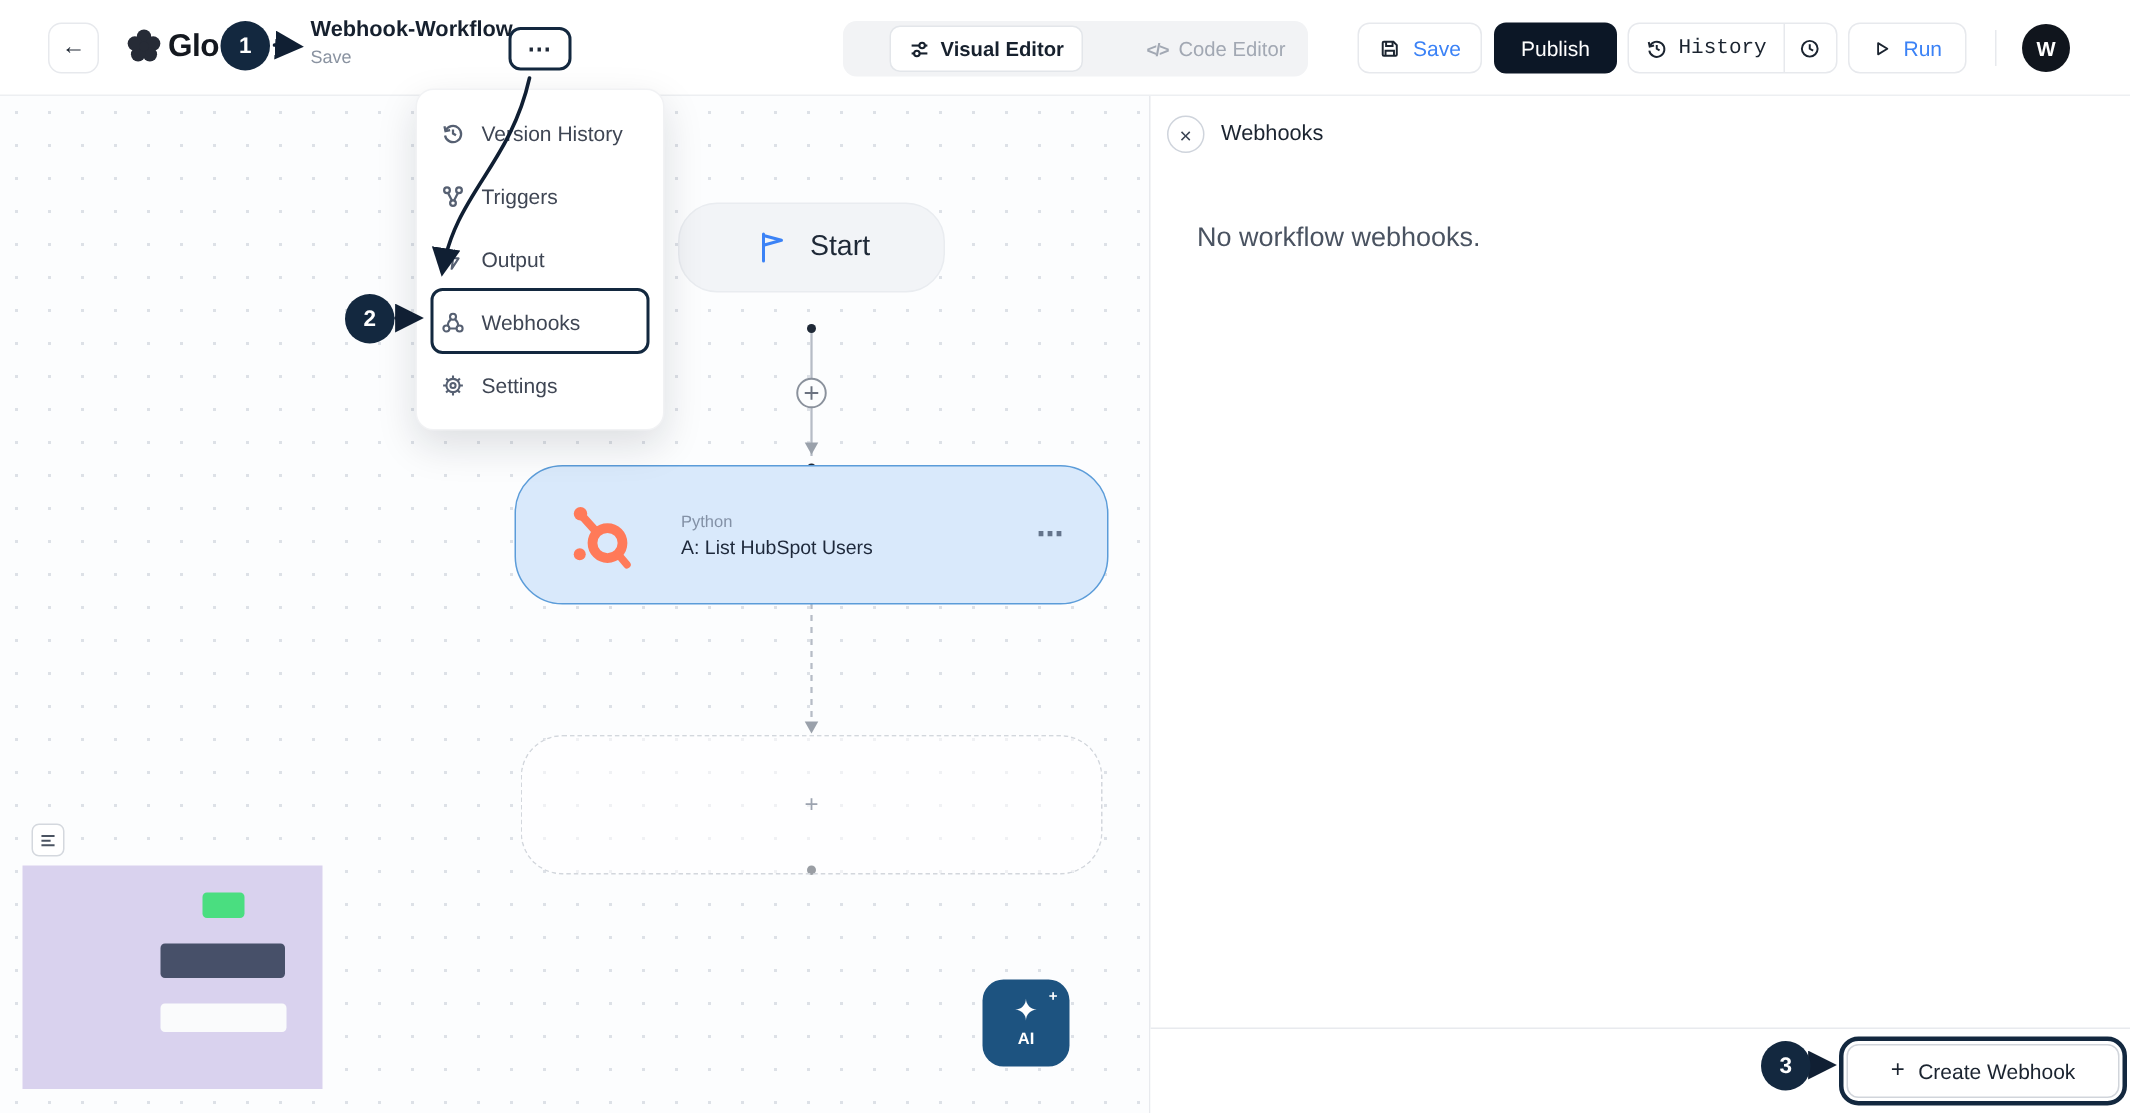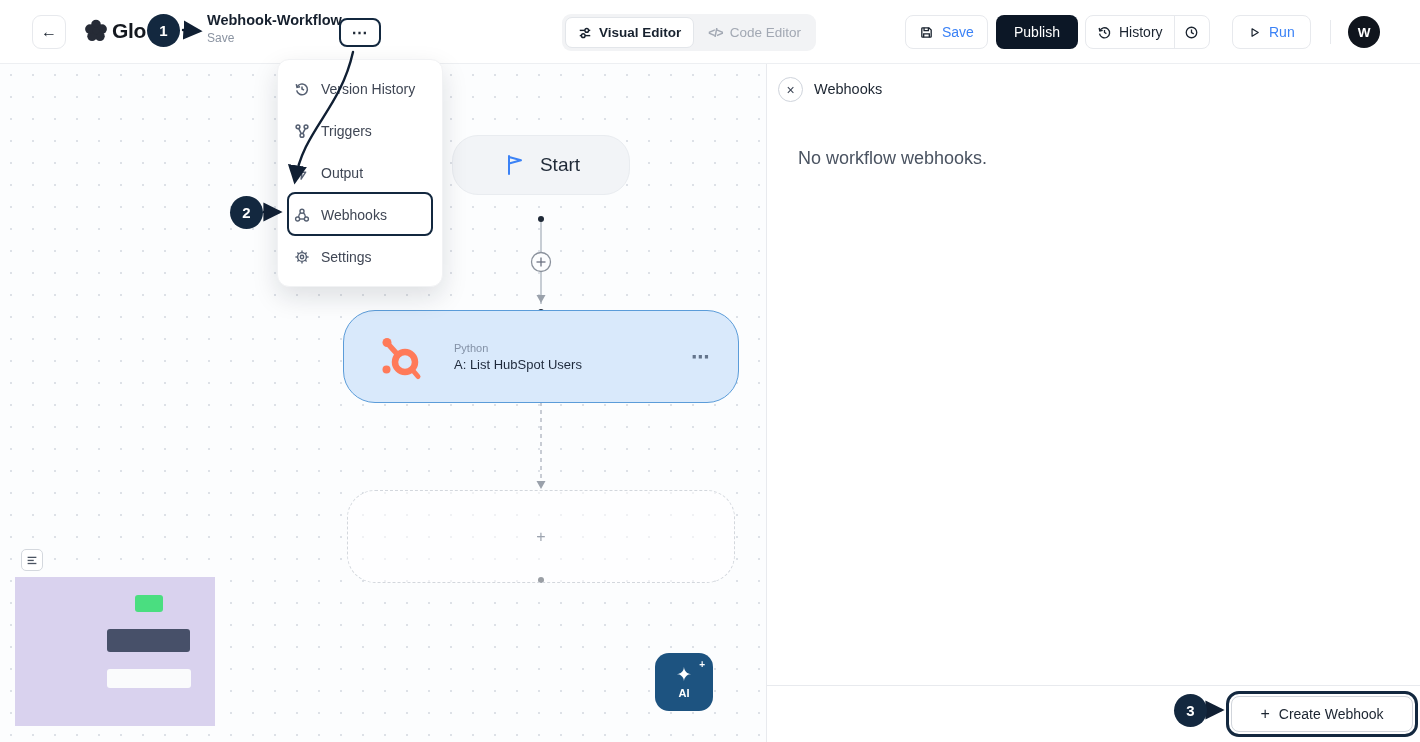--- a/index.html
+++ b/index.html
@@ -22,31 +22,31 @@
   #title-block { position:absolute; left:207px; top:12px; }
   #wf-title { font-size:14.5px; font-weight:700; color:#16202e; }
   #wf-status { font-size:12px; color:#8a93a1; margin-top:3px; }
   #more-btn { position:absolute; left:339px; top:18px; width:42px; height:29px;
     border:2px solid #13283f; border-radius:8px; background:#fff;
     display:flex; align-items:center; justify-content:center;
     font-size:16px; font-weight:700; color:#1f2937; letter-spacing:1px; cursor:pointer; }
   #editor-toggle { position:absolute; left:562px; top:14px; height:37px;
     background:#f2f3f5; border-radius:9px; padding:3px; display:flex; gap:2px; }
   .toggle-seg { display:flex; align-items:center; gap:7px; padding:0 12px;
-    border-radius:7px; font-size:13.5px; cursor:pointer; }
+    border-radius:7px; font-size:13.5px; cursor:pointer;margin-left:28px; }
   #toggle-visual { background:#fff; border:1px solid #e3e6ea; font-weight:700; color:#17212e; }
   #toggle-code { color:#a2a8b3; font-weight:500; }
   #toggle-code .code-glyph { font-size:12px; font-weight:700; letter-spacing:-1px; }
   .actbtn { position:absolute; top:15px; height:34px; display:flex; align-items:center;
     gap:8px; padding:0 13px; border:1px solid #e7e9ed; border-radius:8px;
     background:#fff; font-size:14px; font-weight:500; color:#3b82f6; cursor:pointer; }
   #save-btn { left:905px; }
   #publish-btn { left:996px; border:none; background:#0c1726; color:#fff; padding:0 18px; }
   #history-group { position:absolute; left:1085px; top:15px; height:34px;
-    border:1px solid #e7e9ed; border-radius:8px; display:flex; background:#fff; }
+    border:1px solid #e7e9ed; border-radius:8px; display:flex; background:#fff;font-family:Liberation Mono, monospace; }
   #history-btn { display:flex; align-items:center; gap:7px; padding:0 11px;
     border-right:1px solid #e7e9ed; font-size:14px; font-weight:500; color:#1b2430; cursor:pointer; }
   #clock-btn { width:34px; display:flex; align-items:center; justify-content:center; cursor:pointer; }
   #run-btn { left:1232px; padding:0 15px; }
   #topbar-divider { position:absolute; left:1330px; top:20px; width:1px; height:24px; background:#e7e9ed; }
   #avatar { position:absolute; left:1348px; top:16px; width:32px; height:32px;
     border-radius:50%; background:#10151d; color:#fff; display:flex; align-items:center;
     justify-content:center; font-size:13.5px; font-weight:700; cursor:pointer; }
 
   

